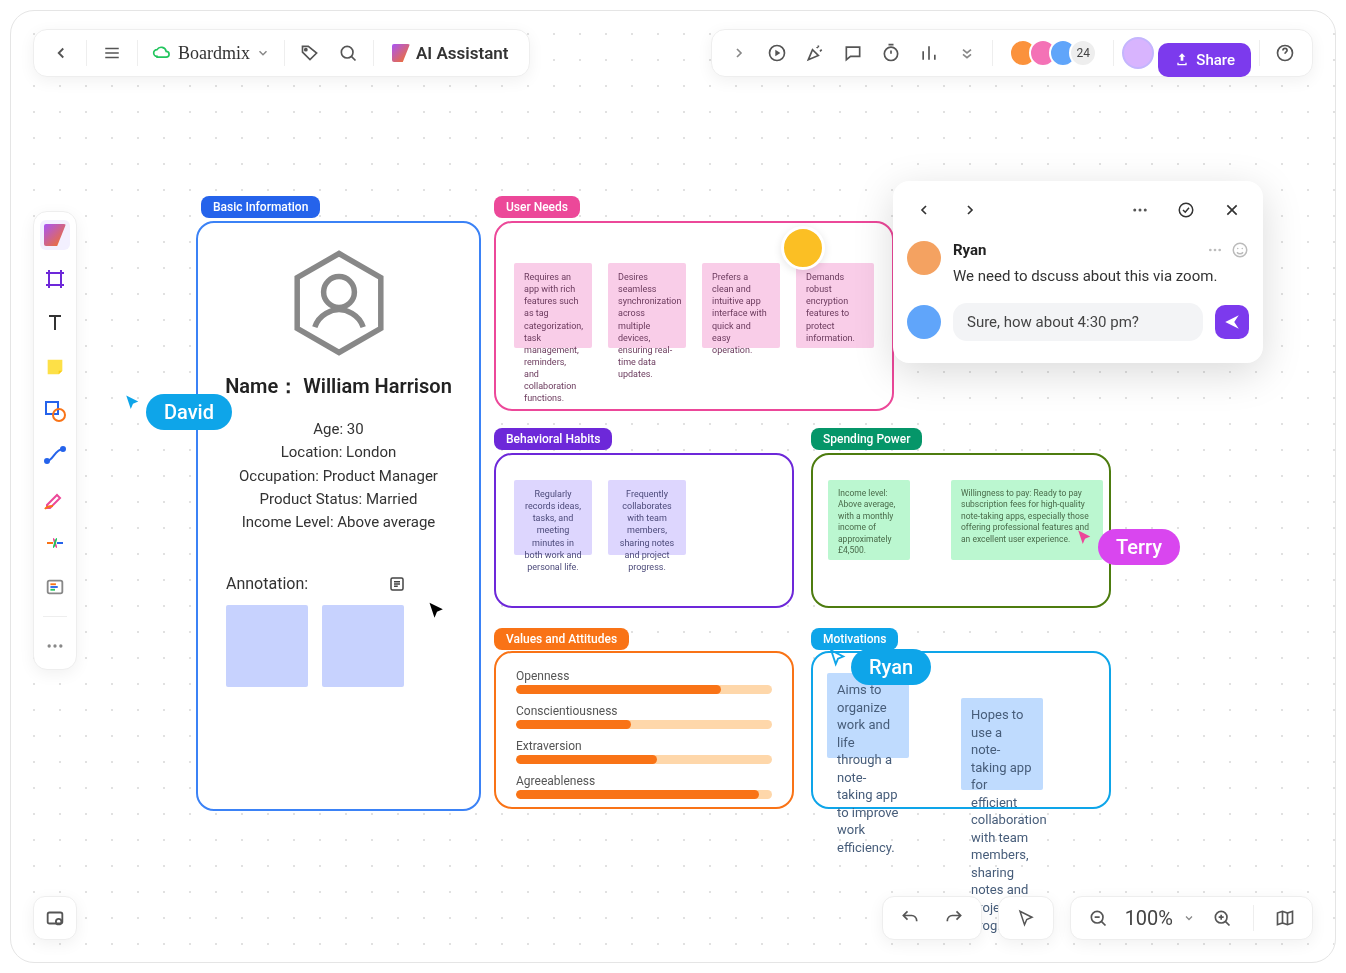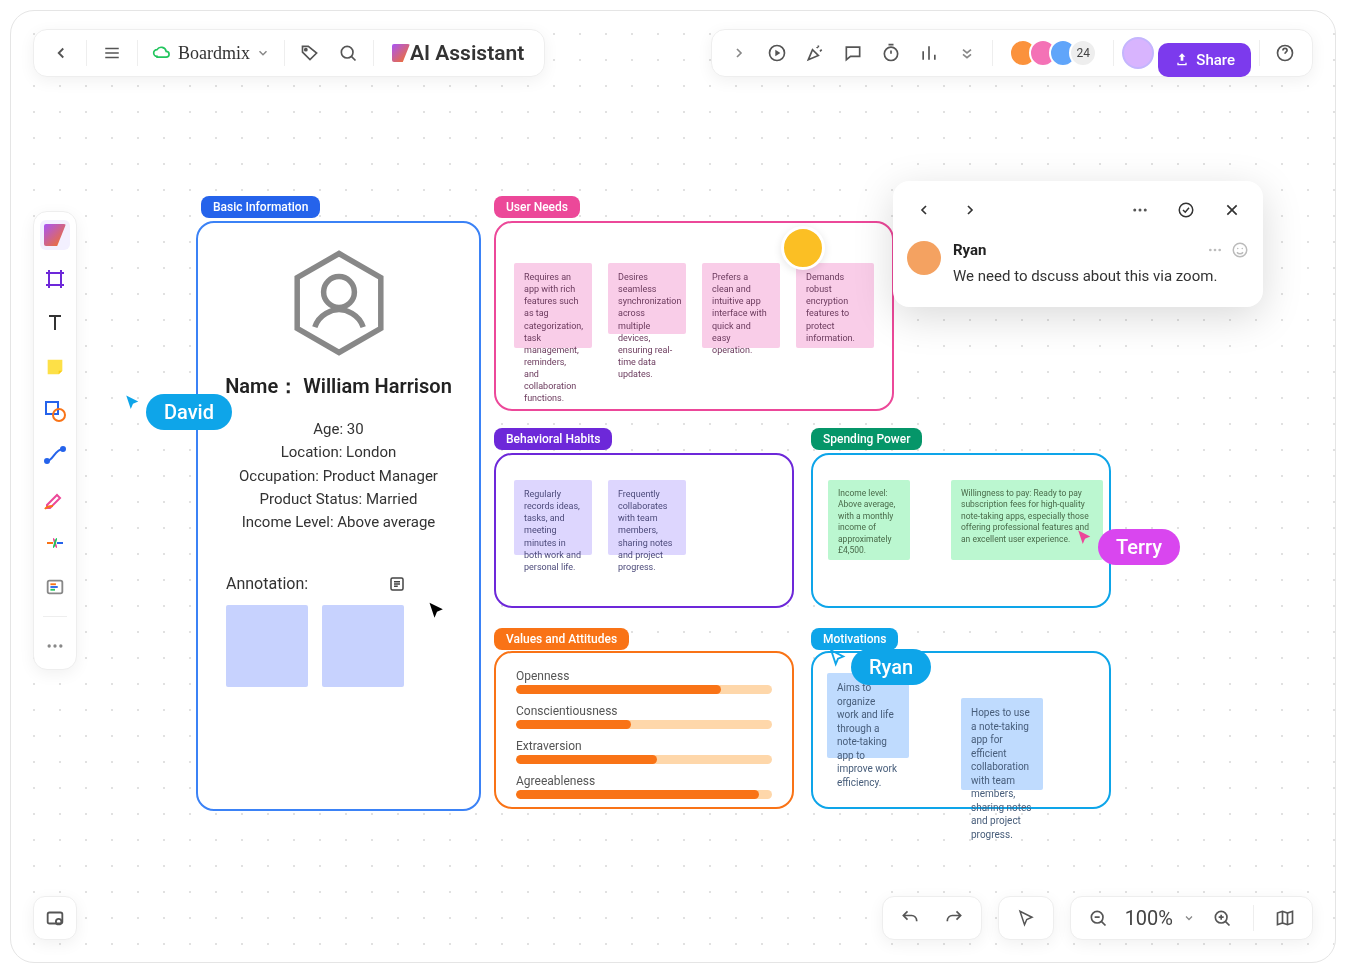--- a/index.html
+++ b/index.html
@@ -9,21 +9,21 @@
 
   .dotgrid { position: absolute; inset: 0; background-image: radial-gradient(#e1e1e1 1.2px, transparent 1.2px); background-size: 26px 26px; background-position: 10px 10px; }
 
   
   .toolbar-left, .toolbar-right { position: absolute; top: 18px; height: 48px; background: #fff; border: 1px solid #eee; border-radius: 14px; box-shadow: 0 4px 16px rgba(0,0,0,0.06); display: flex; align-items: center; padding: 0 10px; gap: 4px; }
   .toolbar-left { left: 22px; }
   .toolbar-right { right: 22px; }
   .tb-btn { width: 34px; height: 34px; border-radius: 8px; display: flex; align-items: center; justify-content: center; color: #444; cursor: pointer; }
   .sep { width: 1px; height: 26px; background: #eee; margin: 0 4px; }
   .title { display: flex; align-items: center; gap: 6px; font-size: 18px; color: #333; padding: 0 6px; font-family: Liberation Serif, serif; }
-  .ai-btn { display: flex; align-items: center; gap: 0; padding: 0 10px; height: 34px; border-radius: 8px; font-size: 21px; color: #333; font-weight: 600; }
+  .ai-btn { display: flex; align-items: center; gap: 6px; padding: 0 10px; height: 34px; border-radius: 8px; font-size: 17px; color: #333; font-weight: 600; }
   .ai-logo { width: 18px; height: 18px; background: linear-gradient(135deg,#a855f7,#f97316); clip-path: polygon(0 0,100% 0,60% 100%,0 100%); border-radius: 2px; }
 
   .avatars { display: flex; align-items: center; margin: 0 8px; }
   .av { width: 28px; height: 28px; border-radius: 50%; border: 2px solid #fff; margin-left: -8px; background: #ccc; display:flex; align-items:center; justify-content:center; font-size: 12px; color: #444; }
   .av:first-child { margin-left: 0; }
   .av.count { background: #eee; }
   .av-large { width: 32px; height: 32px; border-radius: 50%; border: 2px solid #c4b5fd; background:#d8b4fe; }
 
   .share-btn { display: flex; align-items: center; gap: 6px; background: #7c3aed; color: #fff; padding: 0 16px; height: 34px; border-radius: 10px; font-size: 15px; font-weight: 500; margin-top: 14px; }
 
@@ -31,38 +31,38 @@
   .toolbox { position: absolute; left: 22px; top: 200px; width: 44px; background: #fff; border: 1px solid #eee; border-radius: 14px; box-shadow: 0 4px 16px rgba(0,0,0,0.06); display: flex; flex-direction: column; align-items: center; padding: 8px 0; gap: 14px; }
   .tool { width: 30px; height: 30px; display: flex; align-items: center; justify-content: center; color: #555; cursor: pointer; }
   .tool.active { background: #f3f0ff; border-radius: 6px; }
 
   
   .canvas { position: absolute; inset: 0; }
   .tag { position: absolute; font-size: 12px; color: #fff; padding: 4px 12px; border-radius: 8px; font-weight: 500; }
   .card { position: absolute; background: #fff; border-radius: 18px; }
   .card.blue { border: 2px solid #3b82f6; }
   .card.pink { border: 2px solid #ec4899; }
-  .card.violet { border: 2px solid #6d28d9; }
-  .card.green { border: 2px solid #0ea5e9; }
+  .card.violet { border: 2px solid #6d28d9; text-align: center; }
+  .card.green { border: 2px solid #4d7c0f; }
   .card.orange { border: 2px solid #f97316; }
 
   
   .persona { position: absolute; left: 185px; top: 210px; width: 285px; height: 590px; }
   .persona .avatar { margin: 20px auto 10px; width: 120px; height: 120px; display:flex; align-items:center; justify-content:center; }
   .persona h2 { text-align: center; font-size: 20px; font-weight: 600; color: #222; margin-top: 6px; }
   .persona .meta { text-align: center; font-size: 15px; color: #333; line-height: 1.55; margin-top: 18px; }
   .persona .ann { margin-top: 40px; padding-left: 28px; font-size: 16px; color: #333; display:flex; align-items:center; gap: 80px;}
   .sticky-row { display:flex; gap: 14px; padding: 12px 28px; }
   .mini-sticky { width: 82px; height: 82px; background: #c7d2fe; border-radius: 2px; }
 
   .sticky { position: absolute; border-radius: 2px; padding: 8px 10px; font-size: 9px; line-height: 1.35; color: #555; }
   .sticky.pink { background: #f9cde8; color: #6b3a5d; }
   .sticky.purple { background: #ddd6fe; color: #4c4a7a; }
   .sticky.green { background: #bbf7d0; color: #4a6b4a; font-size: 8.5px;}
-  .sticky.blue { background: #bfdbfe; color: #475d7a; font-size: 10px;}
+  .sticky.blue { background: #bfdbfe; color: #475d7a; font-size: 13px;}
 
   
   .valrow { display:flex; flex-direction:column; gap: 2px; padding: 2px 20px; }
   .valrow span { font-size: 12px; color: #555; }
   .track { height: 9px; background: #fed7aa; border-radius: 5px; overflow: hidden; }
   .fill { height: 100%; background: #f97316; border-radius: 5px; }
 
   
   .cursor-label { position: absolute; display:flex; align-items:center; }
   .cursor-ptr { width: 18px; height: 18px; }
@@ -306,21 +306,21 @@
     <div class="cursor-label" style="left:113px;top:365px">
       <svg class="cursor-ptr" width="22" height="22" viewBox="0 0 24 24">
           <path fill="#0ea5e9" d="M3 2l6 18 3-7 7-3L3 2z"></path>
         </svg>
       <div class="pill" style="background:#0ea5e9">David</div>
     </div>
 
     <div class="tag" style="left:483px;top:185px;background:#ec4899">User Needs</div>
     <div class="card pink" style="left:483px;top:210px;width:400px;height:190px">
       <div class="sticky pink" style="left:18px;top:40px;width:78px;height:85px">Requires an app with rich features such as tag categorization, task management, reminders, and collaboration functions.</div>
-      <div class="sticky pink" style="left:112px;top:40px;width:78px;height:71px">Desires seamless synchronization across multiple devices, ensuring real-time data updates.</div>
+      <div class="sticky pink" style="left:112px;top:40px;width:78px;height:85px">Desires seamless synchronization across multiple devices, ensuring real-time data updates.</div>
       <div class="sticky pink" style="left:206px;top:40px;width:78px;height:85px">Prefers a clean and intuitive app interface with quick and easy operation.</div>
       <div class="sticky pink" style="left:300px;top:40px;width:78px;height:85px">Demands robust encryption features to protect information.</div>
     </div>
     <div class="float-av" style="left:770px;top:215px"></div>
 
     <div class="tag" style="left:483px;top:417px;background:#6d28d9">Behavioral Habits</div>
     <div class="card violet" style="left:483px;top:442px;width:300px;height:155px">
       <div class="sticky purple" style="left:18px;top:25px;width:78px;height:75px">Regularly records ideas, tasks, and meeting minutes in both work and personal life.</div>
       <div class="sticky purple" style="left:112px;top:25px;width:78px;height:75px">Frequently collaborates with team members, sharing notes and project progress.</div>
     </div>
@@ -425,20 +425,29 @@
             <svg width="18" height="18" viewBox="0 0 24 24" stroke="#bbb" stroke-width="2" fill="none">
                 <circle cx="12" cy="12" r="9"></circle>
                 <circle cx="9" cy="10" r="1" fill="#bbb" stroke="none"></circle>
                 <circle cx="15" cy="10" r="1" fill="#bbb" stroke="none"></circle>
                 <path d="M8 15c1 1.5 2.5 2 4 2s3-.5 4-2"></path>
               </svg>
           </div>
           <div class="text">We need to dscuss about this via zoom.</div>
         </div>
       </div>
+      <div class="reply">
+        <div class="av2"></div>
+        <div class="reply-box">Sure, how about 4:30 pm?</div>
+        <div class="send">
+          <svg width="18" height="18" viewBox="0 0 24 24" fill="#fff">
+              <path d="M3 12l18-9-6 9 6 9-18-9z"></path>
+            </svg>
+        </div>
+      </div>
     </div>
   </div>
 
   <div class="bottom-left">
     <svg width="22" height="22" viewBox="0 0 24 24" stroke="#555" stroke-width="2" fill="none">
         <rect x="4" y="6" width="16" height="12" rx="2"></rect>
         <circle cx="16" cy="16" r="3"></circle>
       </svg>
   </div>
 

